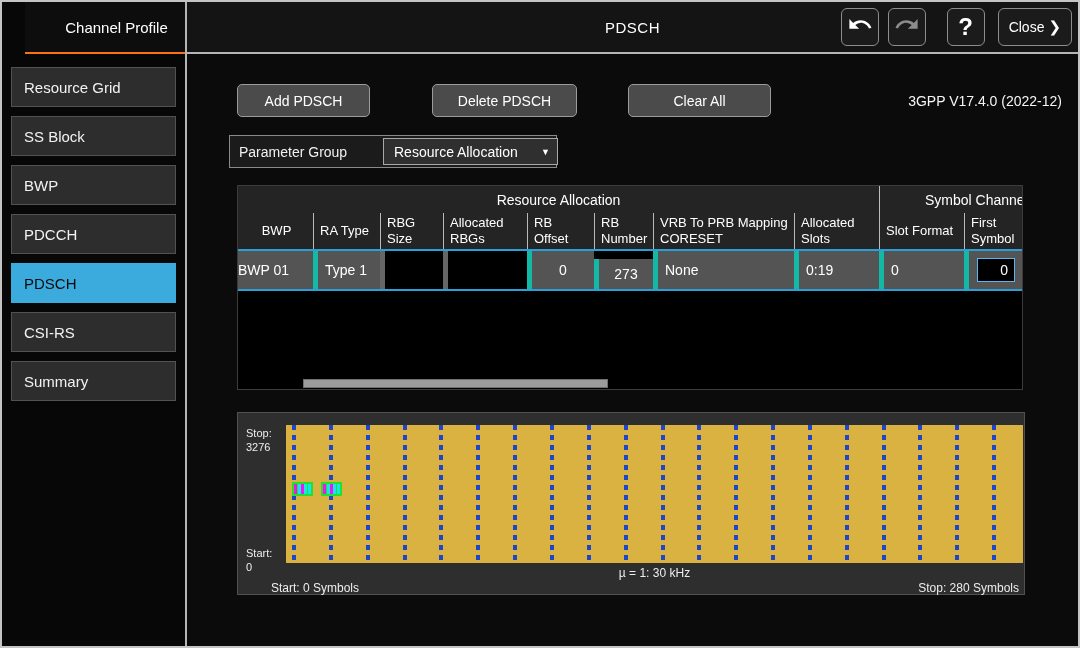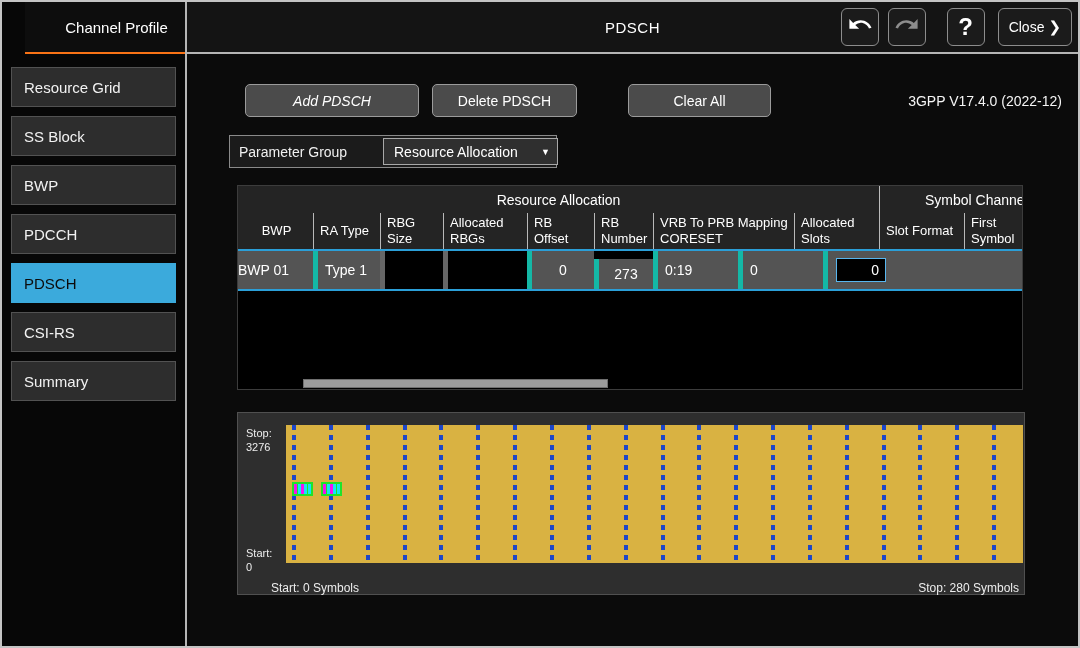--- a/index.html
+++ b/index.html
@@ -121,21 +121,21 @@
       <div class="side-item">Resource Grid</div>
       <div class="side-item">SS Block</div>
       <div class="side-item">BWP</div>
       <div class="side-item">PDCCH</div>
       <div class="side-item selected">PDSCH</div>
       <div class="side-item">CSI-RS</div>
       <div class="side-item">Summary</div>
     </div>
 
   <div class="main">
-    <button class="action-btn" style="left:58px;width:174px;font-style:italic;">Add PDSCH</button>
+    <button class="action-btn" style="left:50px;width:133px;">Add PDSCH</button>
     <button class="action-btn" style="left:245px;width:145px;">Delete PDSCH</button>
     <button class="action-btn" style="left:441px;width:143px;">Clear All</button>
     <div class="version">3GPP V17.4.0 (2022-12)</div>
 
     <div class="param-box">
       <span class="param-label">Parameter Group</span>
       <div class="param-select">
         <span>Resource Allocation</span>
         <span class="arrow">▼</span>
       </div>
@@ -170,20 +170,23 @@
             <span></span>
           </div>
           <div class="d-cell black" style="width: 84px;">
             <span></span>
           </div>
           <div class="d-cell center" style="width: 67px;">
             <span>0</span>
           </div>
           <div class="d-cell center" style="width: 59px; margin-top: 8px;">
             <span>273</span>
+          </div>
+          <div class="d-cell" style="width: 141px;">
+            <span>None</span>
           </div>
           <div class="d-cell" style="width: 85px;">
             <span>0:19</span>
           </div>
           <div class="d-cell" style="width: 85px;">
             <span>0</span>
           </div>
           <div class="d-cell" style="width: 61px; flex: 1 1 0%;">
             <div class="edit-field">0</div>
           </div>
@@ -220,18 +223,19 @@
           <div class="gridline" style="left: 485.05px;"></div>
           <div class="gridline" style="left: 521.9px;"></div>
           <div class="gridline" style="left: 558.75px;"></div>
           <div class="gridline" style="left: 595.6px;"></div>
           <div class="gridline" style="left: 632.45px;"></div>
           <div class="gridline" style="left: 669.3px;"></div>
           <div class="gridline" style="left: 706.15px;"></div>
           <div class="alloc" style="left: 6px;"></div>
           <div class="alloc" style="left: 34.85px;"></div>
         </div>
+      <div class="mu-label">µ = 1: 30 kHz</div>
       <div class="x-start">Start: 0 Symbols</div>
       <div class="x-stop">Stop: 280 Symbols</div>
     </div>
   </div>
 
 </div>
 
 </body></html>

